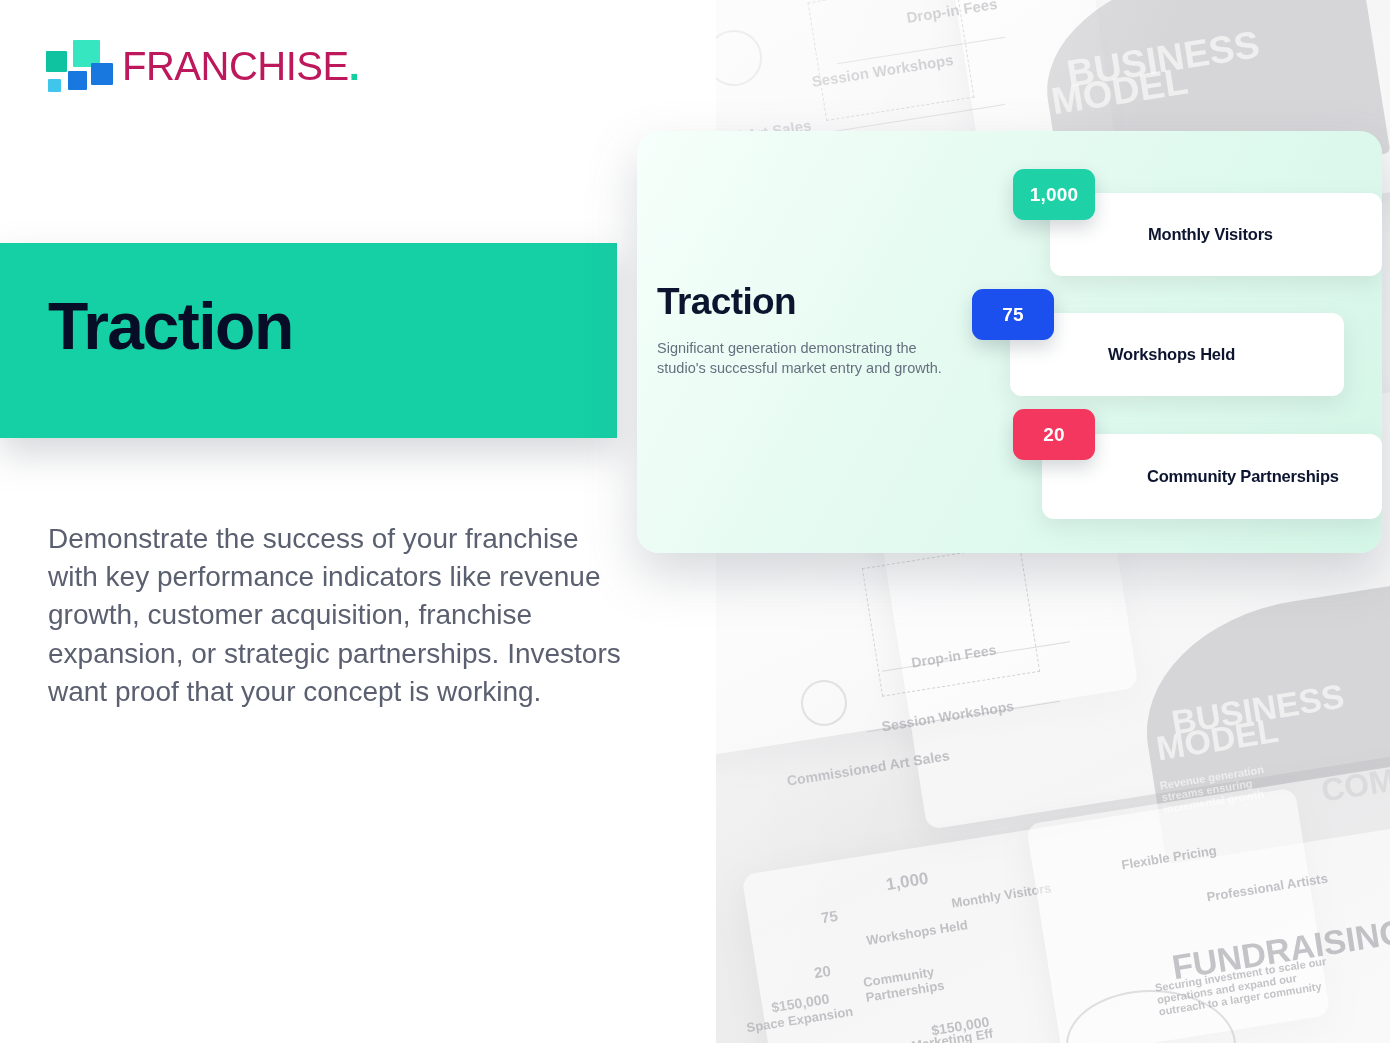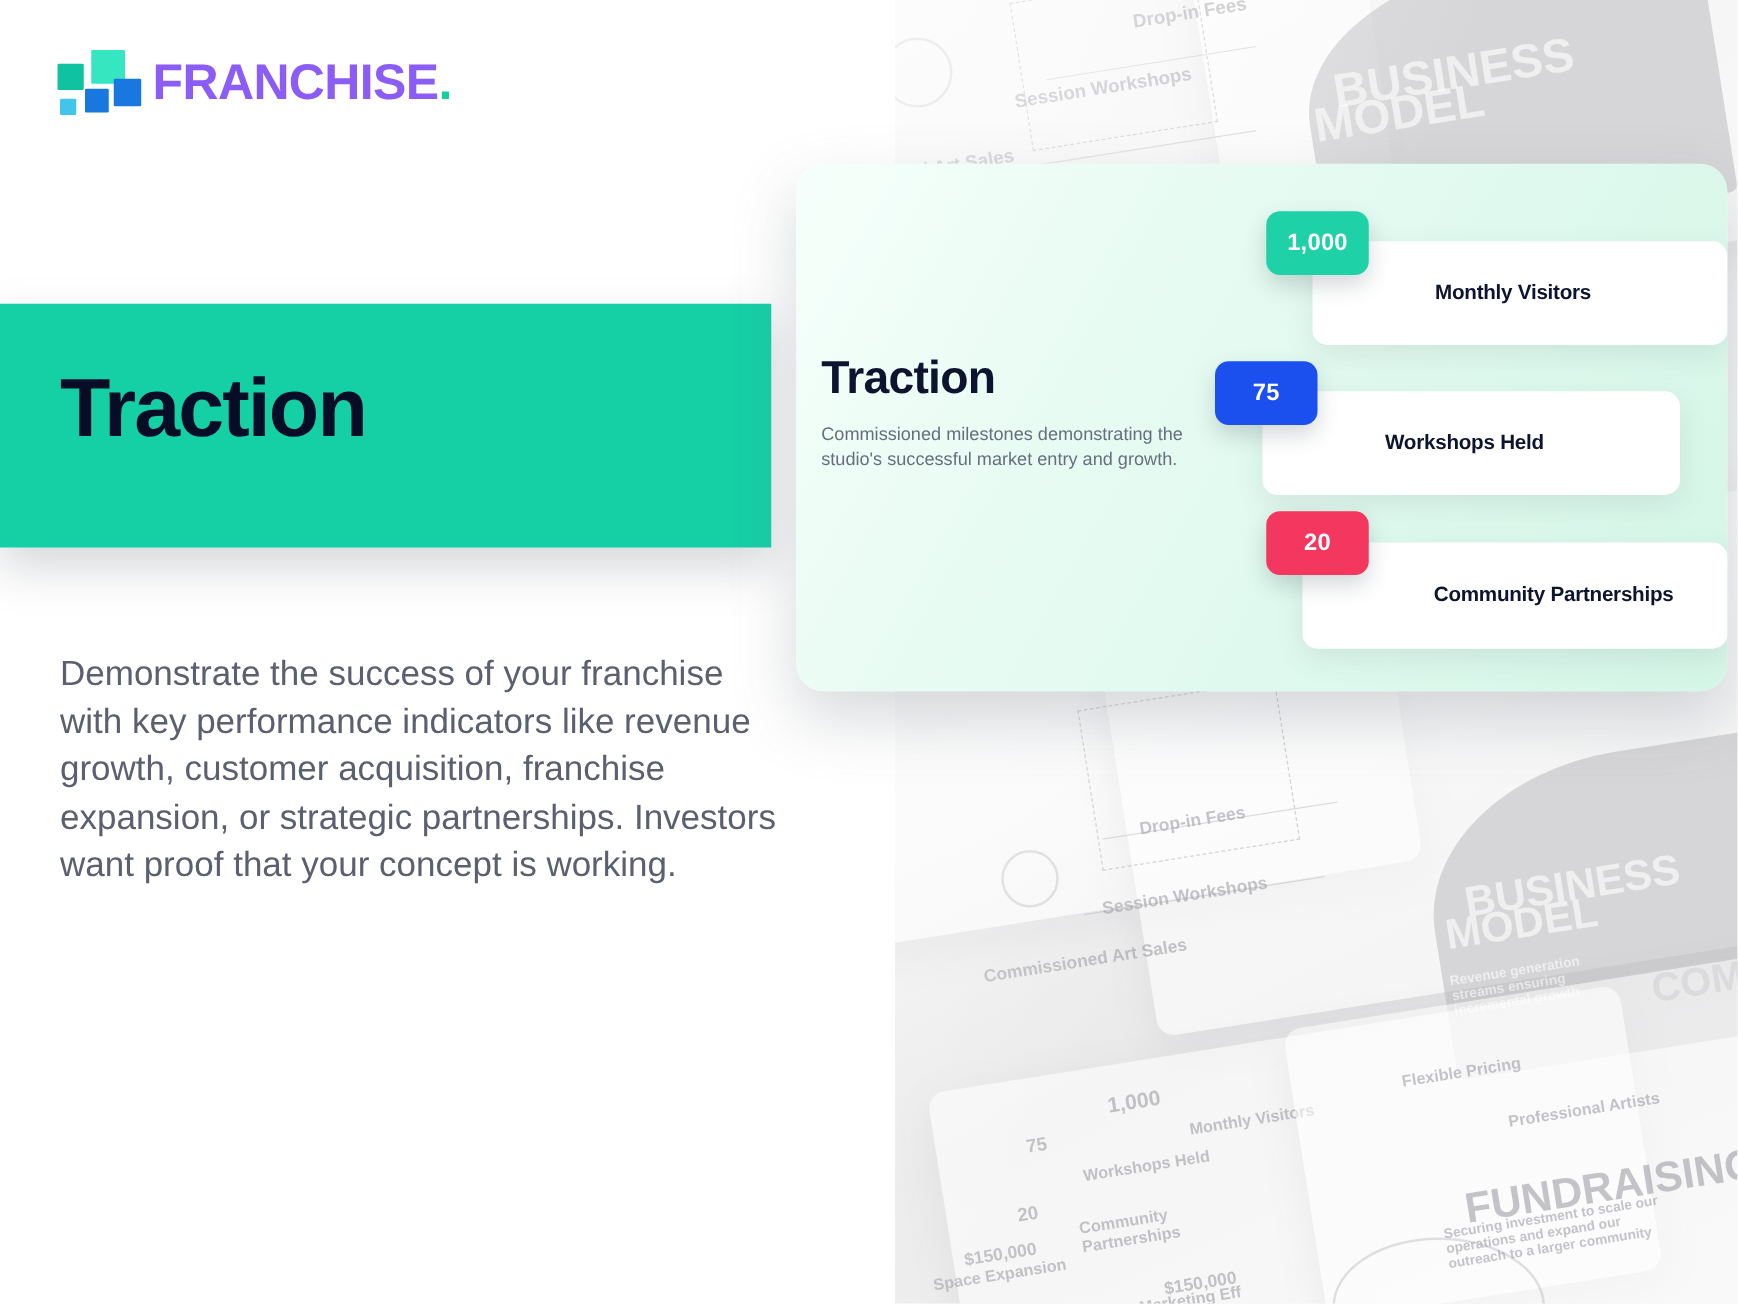--- a/index.html
+++ b/index.html
@@ -62,21 +62,21 @@
   .sq-a{ left:0;  top:11px; width:21px; height:21px; background:#0fc3a0; }
   .sq-b{ left:27px; top:0;  width:27px; height:27px; background:#35e6c0; }
   .sq-c{ left:22px; top:31px; width:19px; height:19px; background:#1878e0; }
   .sq-d{ left:45px; top:23px; width:22px; height:22px; background:#1878e0; }
   .sq-e{ left:2px;  top:39px; width:13px; height:13px; background:#3fc6ea; }
 
   .logo-word{
     font-size:40px; letter-spacing:-0.5px; line-height:1;
     display:flex; align-items:baseline; white-space:nowrap;
   }
-  .logo-word .b{ font-weight:700; color:#8b5cf6; }
+  .logo-word .b{ font-weight:400; color:#be185d; }
   .logo-word .dot{ color:#13cfa0; font-weight:700; }
   .logo-word .l{ font-weight:400; color:#2a2d33; }
 
   .green-banner{
     position:absolute; left:0; top:243px; width:617px; height:195px;
     background:#15cfa5;
     box-shadow:0 16px 34px rgba(120,125,135,.30);
   }
   .green-banner h1{
     position:absolute; left:48px; top:50px;
@@ -213,21 +213,21 @@
 <div class="green-banner">
   <h1>Traction</h1>
 </div>
 
 <p class="body-copy">Demonstrate the success of your franchise with key performance indicators like revenue growth, customer acquisition, franchise expansion, or strategic partnerships. Investors want proof that your concept is working.</p>
 
 <div class="slide-card">
 
   <div class="slide-left">
     <h2>Traction</h2>
-    <p>Commissioned milestones demonstrating the studio's successful market entry and growth.</p>
+    <p>Significant generation demonstrating the studio's successful market entry and growth.</p>
   </div>
 
   <div class="metrics">
 
     <div class="metric m1">
       <div class="metric-plate">
         <span class="metric-label">Monthly Visitors</span>
       </div>
       <div class="metric-badge">1,000</div>
     </div>

